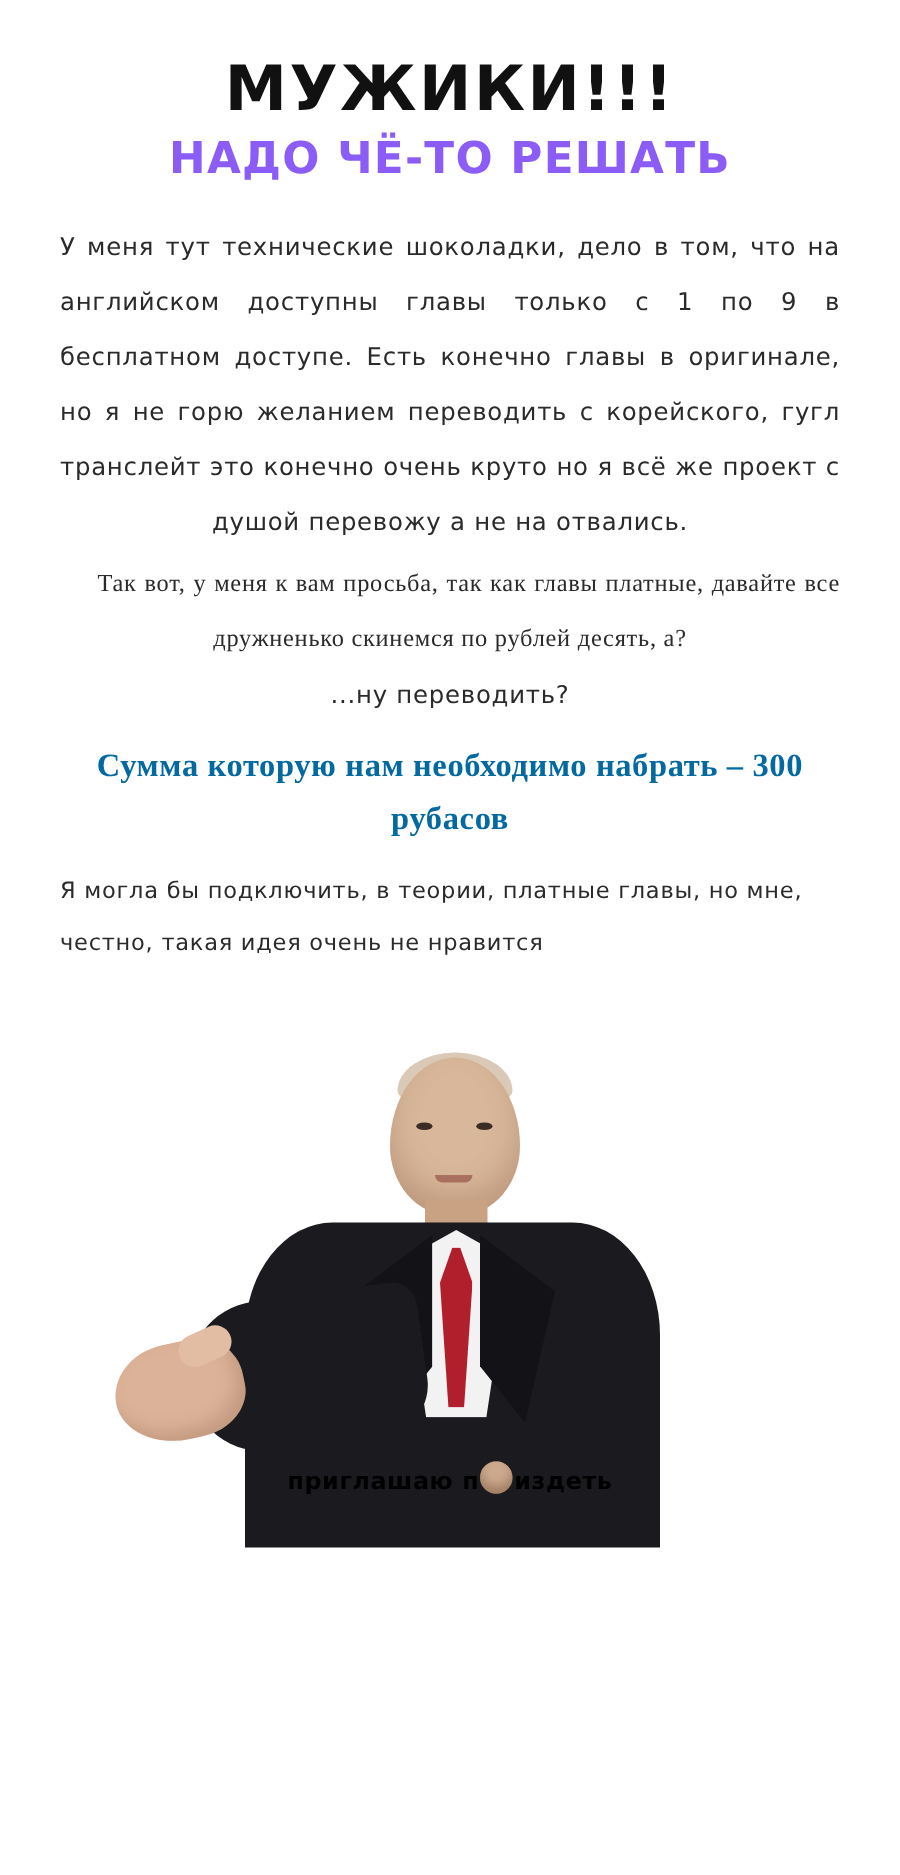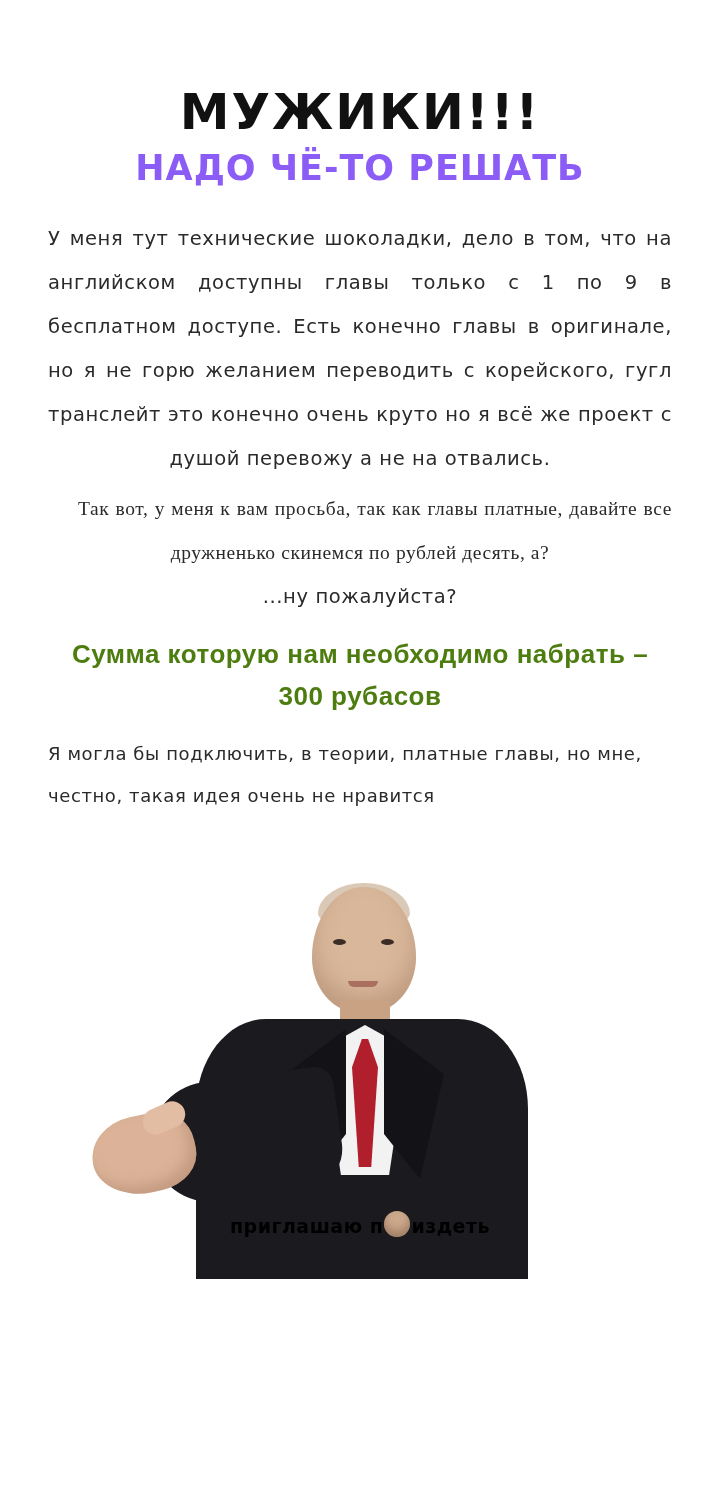--- a/index.html
+++ b/index.html
@@ -18,21 +18,21 @@
     position: relative;
     width: 720px;
     height: 1500px;
     background: #ffffff;
     box-sizing: border-box;
     padding: 0;
   }
 
   
   .title-block {
-    padding-top: 86px;
+    padding-top: 45px;
     text-align: center;
   }
   .title-main {
     font-family: "DejaVu Sans", sans-serif;
     font-weight: bold;
     font-size: 50px;
     letter-spacing: 2px;
     line-height: 1.05;
     color: #111111;
     margin: 0;
@@ -69,26 +69,26 @@
   }
   .para.spaced {
     margin-top: 6px;
     font-family: Liberation Serif, serif;
   }
   .para-indent {
     text-indent: 30px;
   }
 
   .highlight {
-    font-family: Liberation Sans, sans-serif;
+    font-family: Liberation Serif, serif;
     font-size: 26px;
     font-weight: bold;
     line-height: 42px;
     text-align: center;
-    color: #4d7c0f;
+    color: #0369a1;
     letter-spacing: 0.5px;
     margin: 14px 0 0 0;
   }
 
   .tail-block {
     margin: 12px auto 0 auto;
     width: 624px;
   }
   .tail {
     font-family: "DejaVu Sans", sans-serif;
@@ -278,21 +278,21 @@
 <div class="page">
 
   <div class="title-block">
     <h1 class="title-main">МУЖИКИ!!!</h1>
     <h2 class="title-sub">НАДО ЧЁ-ТО РЕШАТЬ</h2>
   </div>
 
   <div class="body-block">
     <p class="para justify">У меня тут технические шоколадки, дело в том, что на английском доступны  главы только с 1 по 9 в бесплатном доступе. Есть конечно главы в оригинале, но я не горю желанием переводить с корейского, гугл транслейт это конечно очень круто но я всё же проект с душой перевожу а не на отвались.</p>
     <p class="para justify spaced para-indent">Так вот, у меня к вам просьба, так как главы платные, давайте все дружненько скинемся по рублей десять, а?</p>
-    <p class="para center">...ну пожалуйста?</p>
+    <p class="para center">...ну переводить?</p>
     <p class="highlight">Сумма которую нам необходимо набрать – 300 рубасов</p>
   </div>
 
   <div class="tail-block">
     <p class="tail">Я могла бы подключить, в теории, платные главы, но мне, честно, такая идея очень не нравится</p>
   </div>
 
   <div class="image-area">
     <div class="photo">
       <div class="fig-hair"></div>

